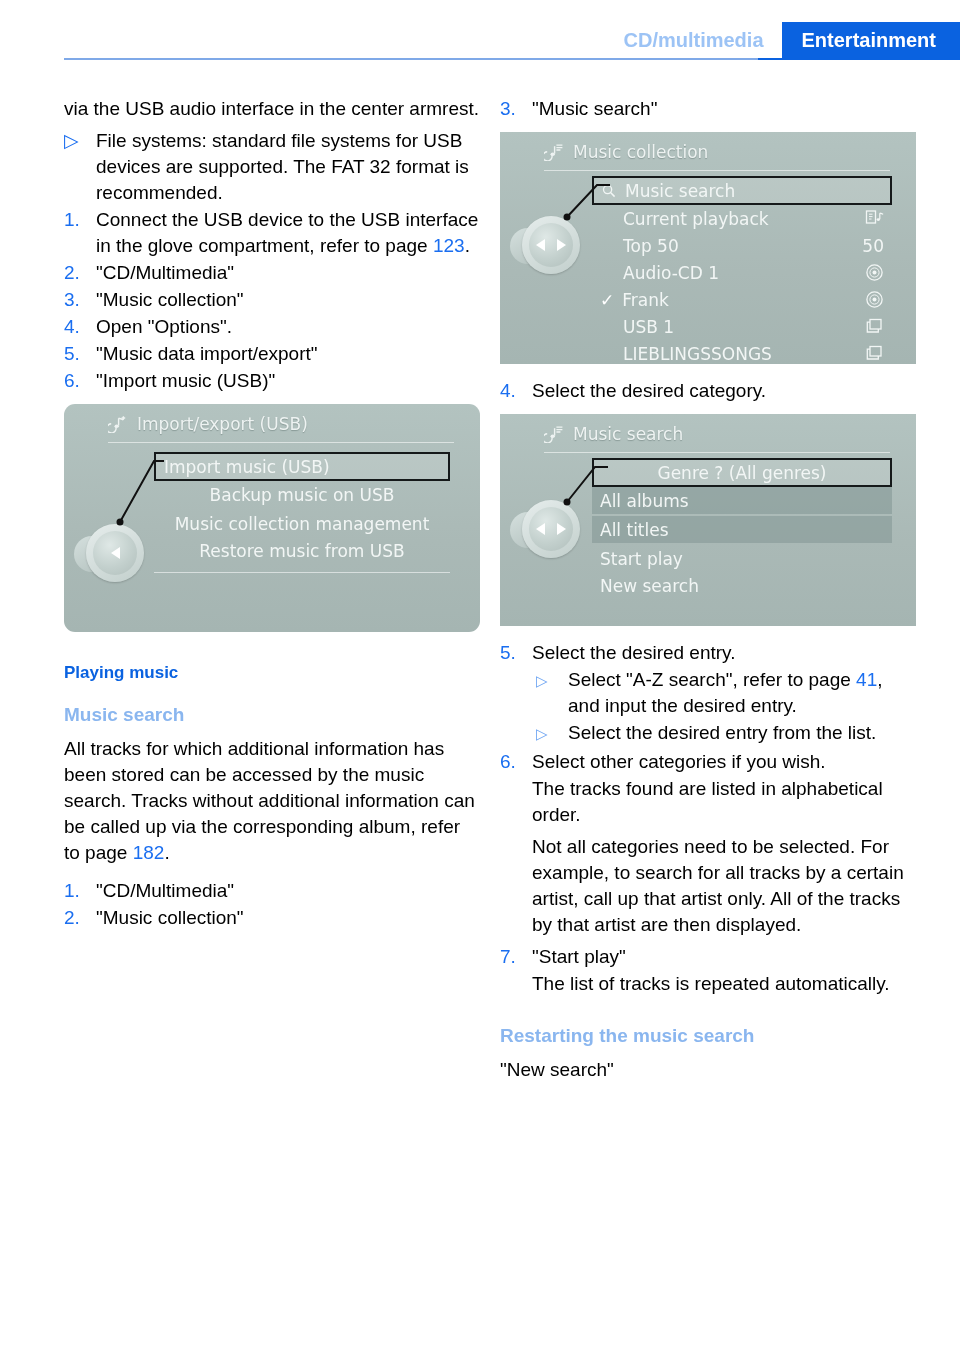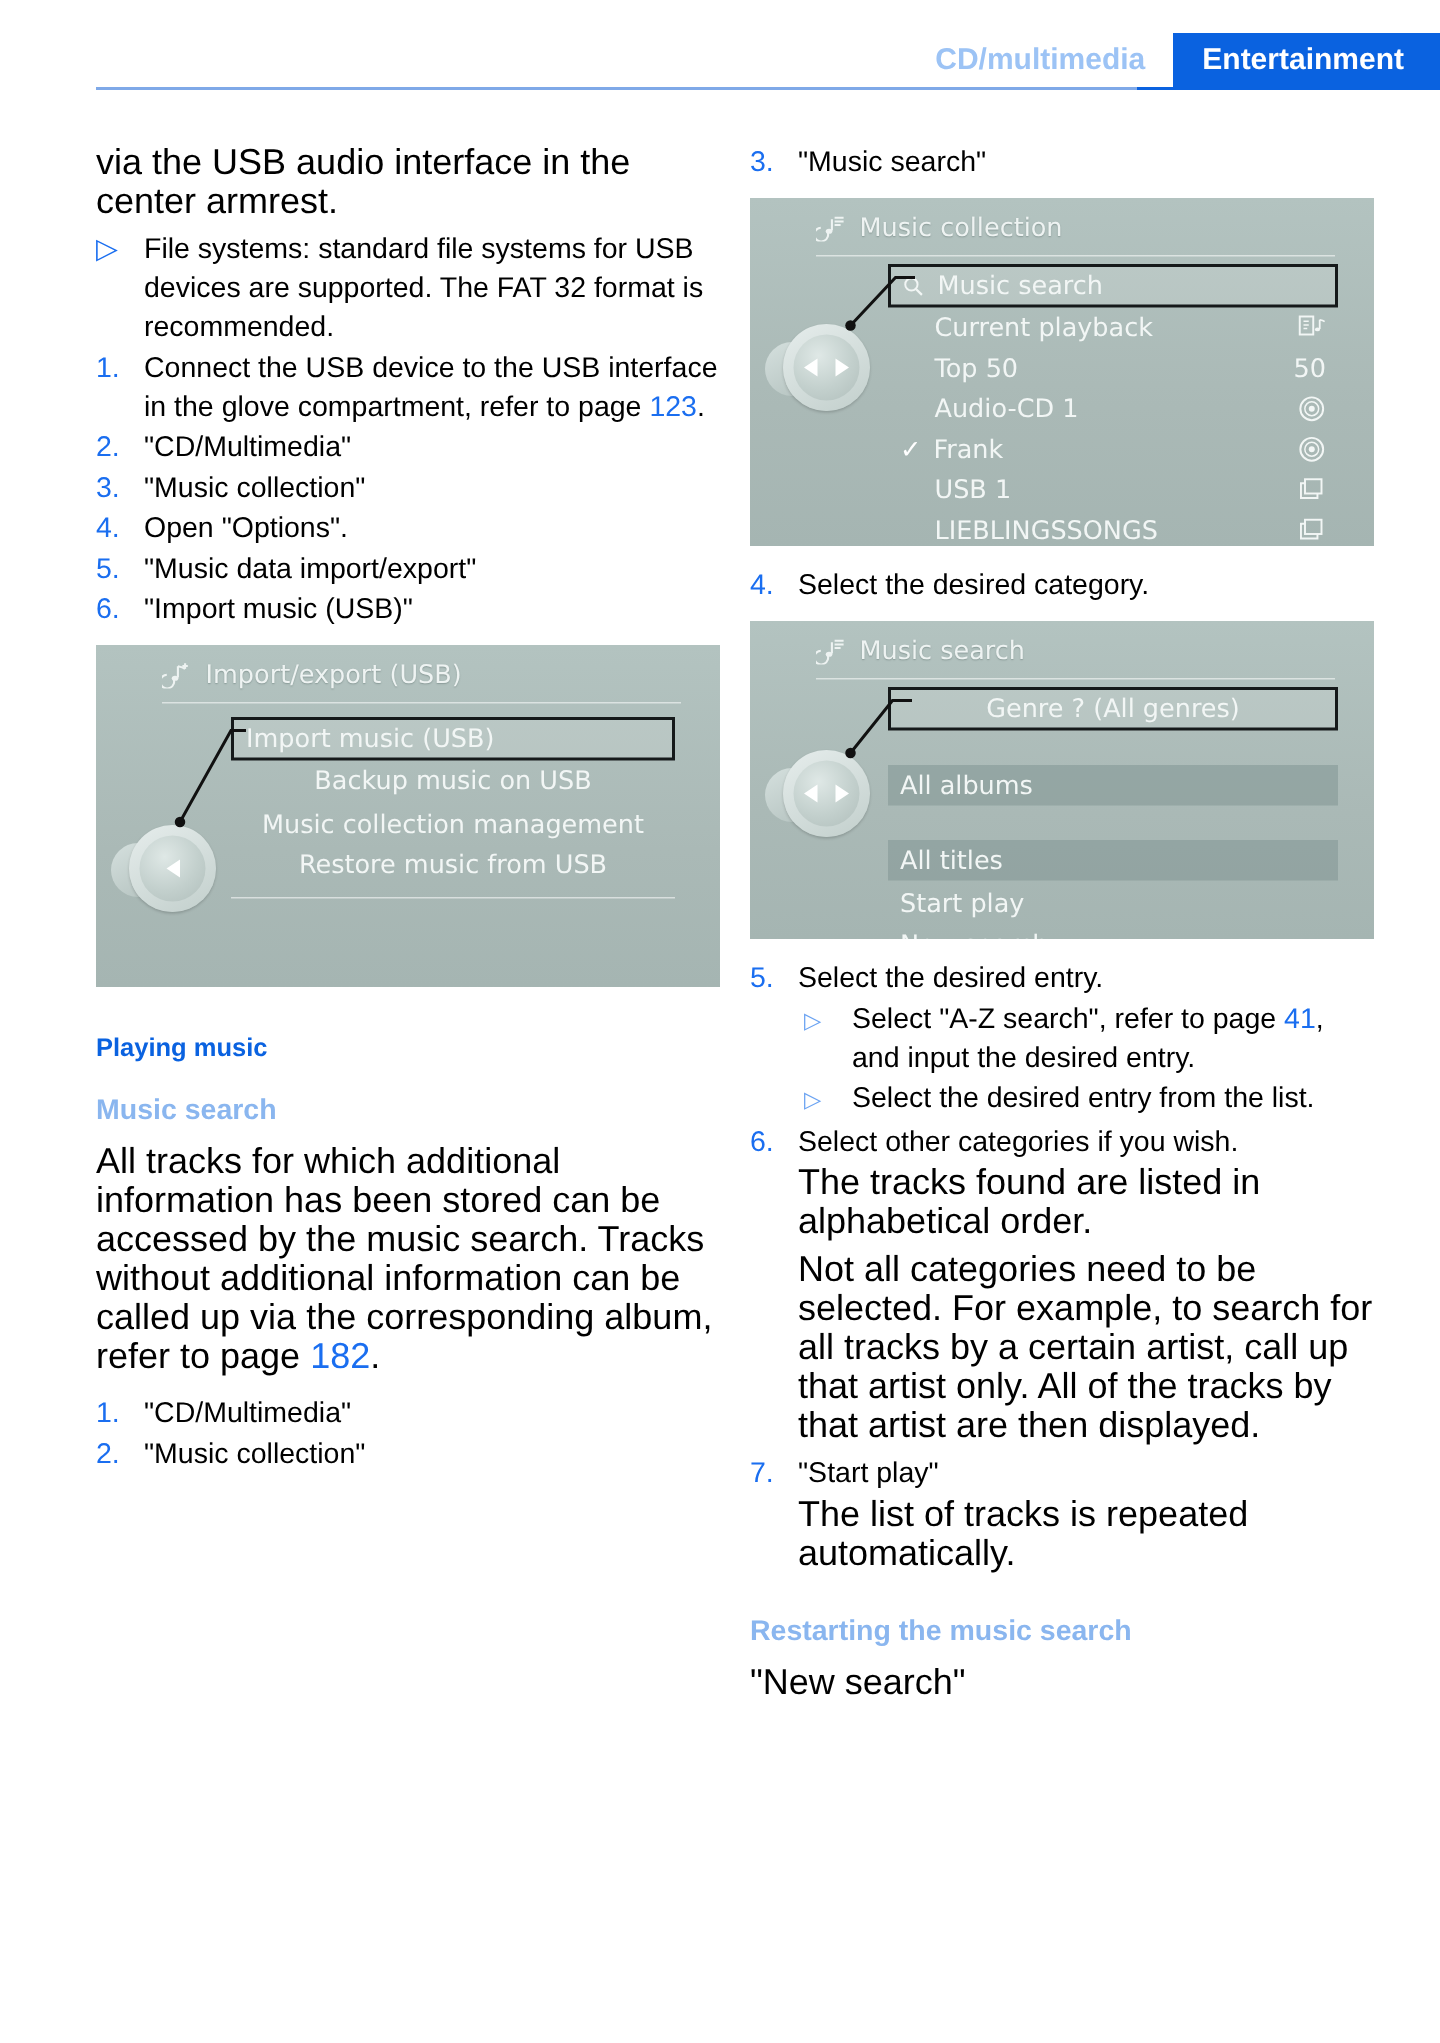--- a/index.html
+++ b/index.html
@@ -63,21 +63,21 @@
   .col {
     position: absolute;
     top: 96px;
     width: 416px;
   }
   .col-left  { left: 64px; }
   .col-right { left: 500px; }
 
   
   .para {
-    font-size: 24px;
+    font-size: 19px;
     line-height: 26px;
     color: #000;
     margin: 0 0 6px 0;
   }
   .para.indent { padding-left: 32px; }
 
   .li {
     display: flex;
     font-size: 19px;
     line-height: 26px;
@@ -112,21 +112,21 @@
   
   .idrive {
     position: relative;
     width: 416px;
     background: linear-gradient(180deg,#b3c3c0 0%, #aab9b6 60%, #a5b5b2 100%);
     overflow: hidden;
     margin: 10px 0 14px 0;
     font-family: "DejaVu Sans", sans-serif;
     padding-left: 35px;
   }
-  .idrive.tall { height: 228px; }
+  .idrive.tall { height: 228px; border-radius: 11px; }
   .idrive.mid  { height: 232px; }
   .idrive.small{ height: 212px; }
 
   
   .band {
     position: absolute;
     border-radius: 50%;
     border-style: solid;
     border-color: transparent;
     pointer-events: none;
@@ -203,21 +203,20 @@
   .row .lbl { flex: 1 1 auto; white-space: nowrap; }
   .row .rgt { flex: 0 0 auto; display:flex; align-items:center; justify-content:flex-end; width:34px;}
   .row.sel {
     border: 2px solid #15191a;
     background: rgba(255,255,255,.13);
     height: 29px;
   }
   .row.hl {
     background: rgba(130,150,148,.55);
     margin-bottom: 2px;
-    margin-top: 23px;
   }
 
   .rows.centered .row { justify-content: center; }
   .rows.centered .row .lbl { flex: 0 0 auto; text-align:center; }
 
   .check { margin-right: 8px; font-size: 17px; color:#fff; }
 
   
   .knob {
     position: absolute;

